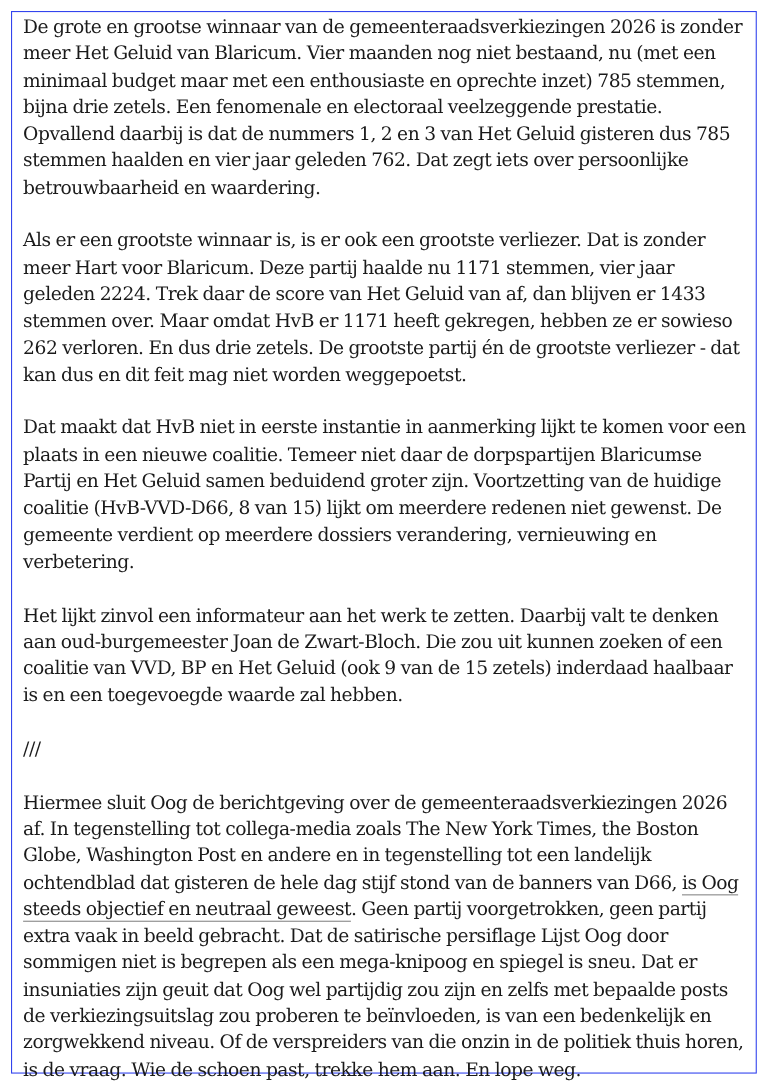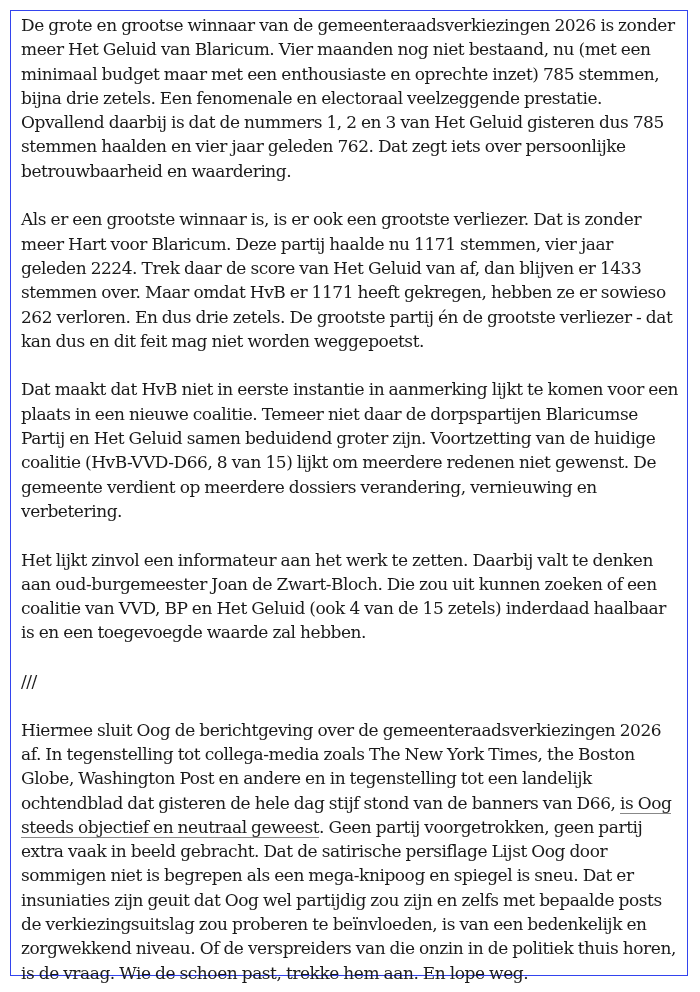--- a/index.html
+++ b/index.html
@@ -46,17 +46,17 @@
   </style>
 </head>
 <body>
 
 <div class="frame"></div>
 
 <div class="content">
   <p>De grote en grootse winnaar van de gemeenteraadsverkiezingen 2026 is zonder meer Het Geluid van Blaricum. Vier maanden nog niet bestaand, nu (met een minimaal budget maar met een enthousiaste en oprechte inzet) 785 stemmen, bijna drie zetels. Een fenomenale en electoraal veelzeggende prestatie. Opvallend daarbij is dat de nummers 1, 2 en 3 van Het Geluid gisteren dus 785 stemmen haalden en vier jaar geleden 762. Dat zegt iets over persoonlijke betrouwbaarheid en waardering.</p>
   <p>Als er een grootste winnaar is, is er ook een grootste verliezer. Dat is zonder meer Hart voor Blaricum. Deze partij haalde nu 1171 stemmen, vier jaar geleden 2224. Trek daar de score van Het Geluid van af, dan blijven er 1433 stemmen over. Maar omdat HvB er 1171 heeft gekregen, hebben ze er sowieso 262 verloren. En dus drie zetels. De grootste partij én de grootste verliezer - dat kan dus en dit feit mag niet worden weggepoetst.</p>
   <p>Dat maakt dat HvB niet in eerste instantie in aanmerking lijkt te komen voor een plaats in een nieuwe coalitie. Temeer niet daar de dorpspartijen Blaricumse Partij en Het Geluid samen beduidend groter zijn. Voortzetting van de huidige coalitie (HvB-VVD-D66, 8 van 15) lijkt om meerdere redenen niet gewenst. De gemeente verdient op meerdere dossiers verandering, vernieuwing en verbetering.</p>
-  <p>Het lijkt zinvol een informateur aan het werk te zetten. Daarbij valt te denken aan oud-burgemeester Joan de Zwart-Bloch. Die zou uit kunnen zoeken of een coalitie van VVD, BP en Het Geluid (ook 4 van de 15 zetels) inderdaad haalbaar is en een toegevoegde waarde zal hebben.</p>
+  <p>Het lijkt zinvol een informateur aan het werk te zetten. Daarbij valt te denken aan oud-burgemeester Joan de Zwart-Bloch. Die zou uit kunnen zoeken of een coalitie van VVD, BP en Het Geluid (ook 9 van de 15 zetels) inderdaad haalbaar is en een toegevoegde waarde zal hebben.</p>
   <p>///</p>
   <p><span>Hiermee sluit Oog de berichtgeving over de gemeenteraadsverkiezingen 2026 af. In tegenstelling tot collega-media zoals The New York Times, the Boston Globe, Washington Post en andere en in tegenstelling tot een landelijk ochtendblad dat gisteren de hele dag stijf stond van de banners van D66, </span><a class="link" href="#">is Oog steeds objectief en neutraal geweest</a><span>. Geen partij voorgetrokken, geen partij extra vaak in beeld gebracht. Dat de satirische persiflage Lijst Oog door sommigen niet is begrepen als een mega-knipoog en spiegel is sneu. Dat er insuniaties zijn geuit dat Oog wel partijdig zou zijn en zelfs met bepaalde posts de verkiezingsuitslag zou proberen te beïnvloeden, is van een bedenkelijk en zorgwekkend niveau. Of de verspreiders van die onzin in de politiek thuis horen, is de vraag. Wie de schoen past, trekke hem aan. En lope weg.</span></p>
 
 </div>
 
 </body></html>

